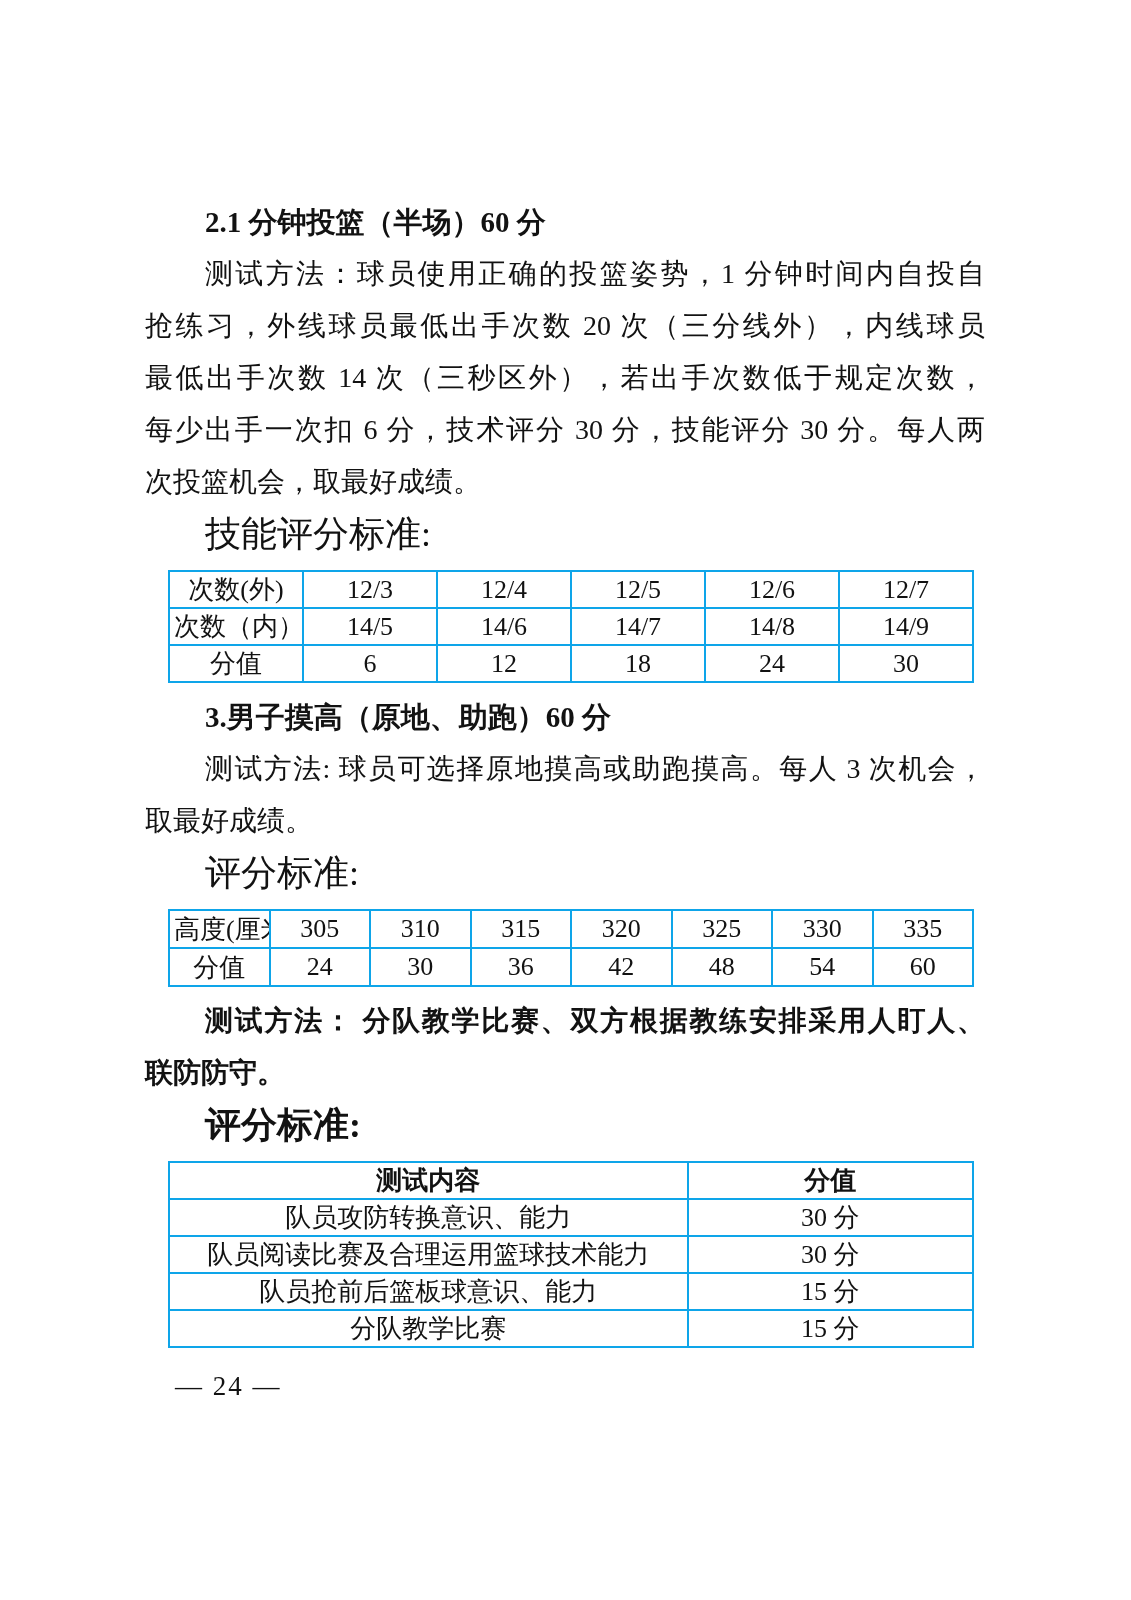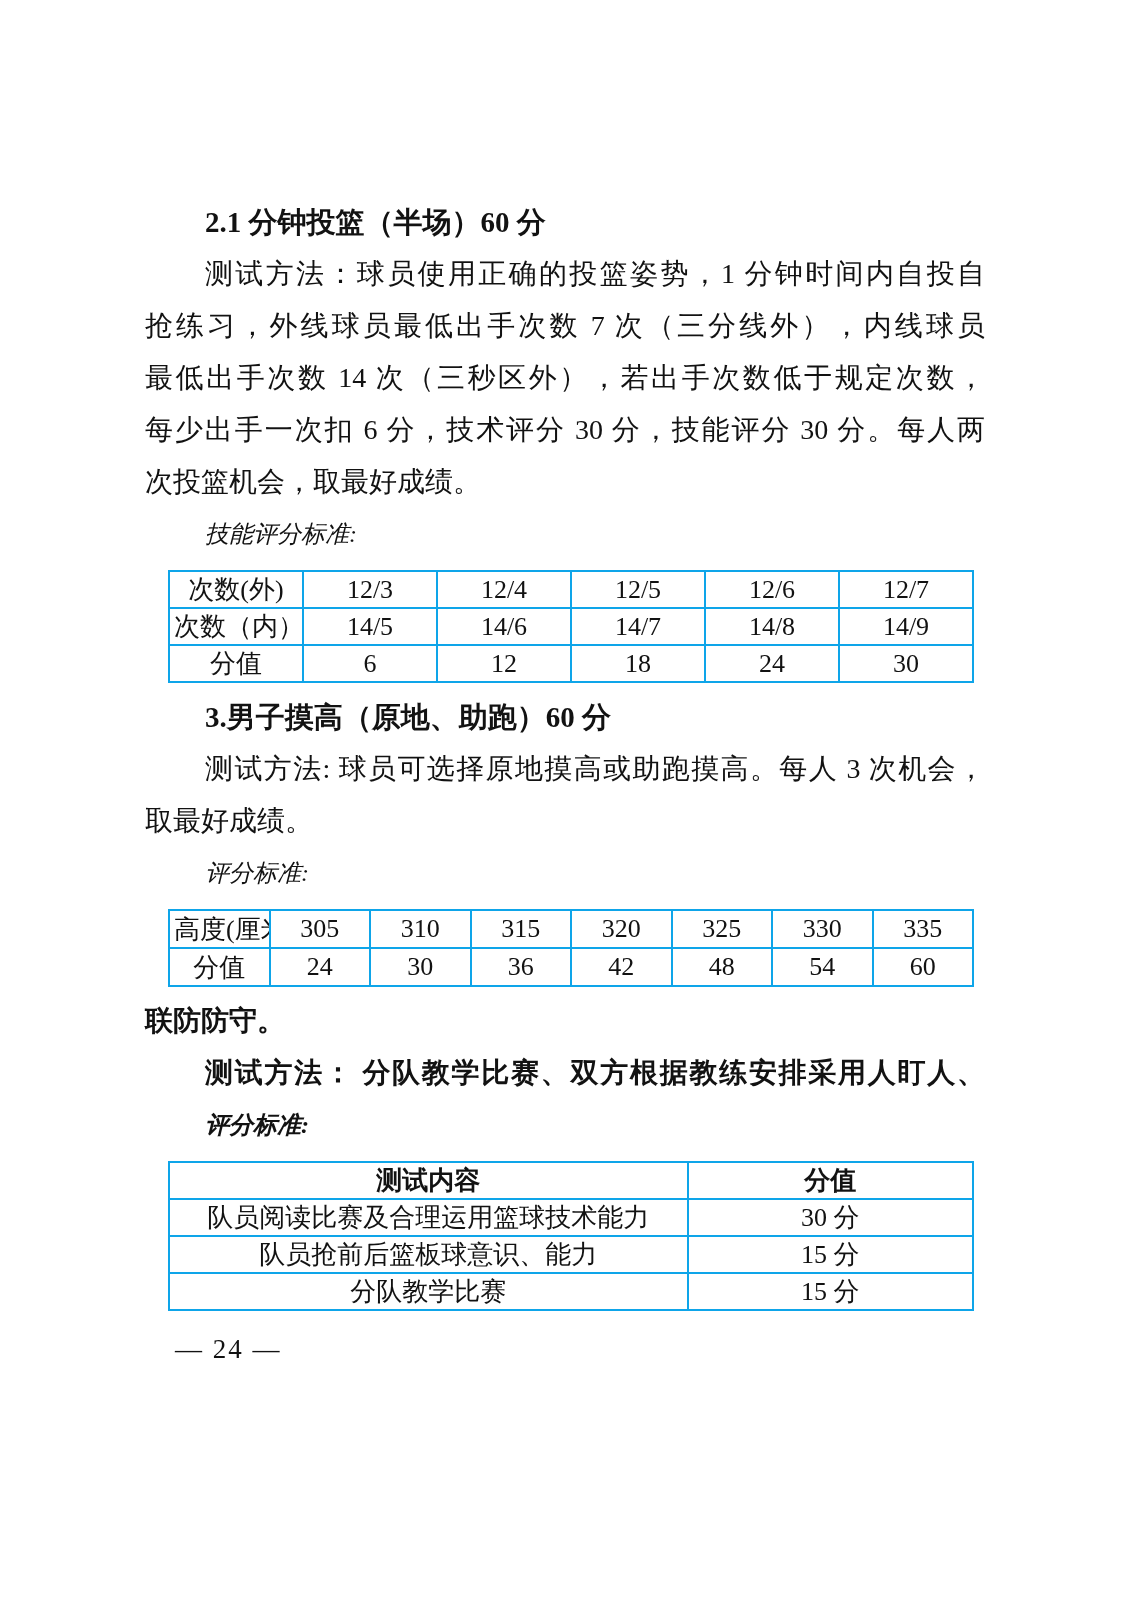--- a/index.html
+++ b/index.html
@@ -35,24 +35,23 @@
   .para .tline {
     line-height: 52px;
     text-align: justify;
     text-align-last: justify;
   }
   .para .tline.first { text-indent: 60px; }
   .para .tline.last  { text-align-last: left; }
   .para.bold .tline  { font-weight: bold; }
   
   .label-line {
-    font-size: 24px;
+    font-size: 36px;
     line-height: 52px;
     padding-left: 60px;
-    font-style: italic;
   }
   .label-line.bold { font-weight: bold; }
   
   table.t {
     border-collapse: collapse;
     table-layout: fixed;
     width: 806px;
     margin: 10px 0 8px 23px;
     font-size: 26px;
   }
@@ -83,21 +82,21 @@
 </style>
 </head>
 <body>
 
 <div class="page">
 
   <section>
     <h2 class="heading">2.1 分钟投篮（半场）60 分</h2>
     <div class="para">
         <div class="tline first">测试方法：球员使用正确的投篮姿势，1 分钟时间内自投自</div>
-        <div class="tline">抢练习，外线球员最低出手次数 7 次（三分线外），内线球员</div>
+        <div class="tline">抢练习，外线球员最低出手次数 20 次（三分线外），内线球员</div>
         <div class="tline">最低出手次数 14 次（三秒区外），若出手次数低于规定次数，</div>
         <div class="tline">每少出手一次扣 6 分，技术评分 30 分，技能评分 30 分。每人两</div>
         <div class="tline last">次投篮机会，取最好成绩。</div>
       </div>
     <div class="label-line">技能评分标准:</div>
     <table class="t t1">
         <tbody>
           <tr>
             <td>次数(外)</td>
             <td>12/3</td>
@@ -154,32 +153,36 @@
             <td>48</td>
             <td>54</td>
             <td>60</td>
           </tr>
         </tbody>
       </table>
   </section>
 
   <section>
     <div class="para bold">
+        <div class="tline first">测试方法： 分队教学比赛、双方根据教练安排采用人盯人、</div>
         <div class="tline last">联防防守。</div>
-        <div class="tline first">测试方法： 分队教学比赛、双方根据教练安排采用人盯人、</div>
       </div>
     <div class="label-line bold">评分标准:</div>
     <table class="t t3">
         <thead>
           <tr>
             <th>测试内容</th>
             <th>分值</th>
           </tr>
         </thead>
         <tbody>
+          <tr>
+            <td>队员攻防转换意识、能力</td>
+            <td>30 分</td>
+          </tr>
           <tr>
             <td>队员阅读比赛及合理运用篮球技术能力</td>
             <td>30 分</td>
           </tr>
           <tr>
             <td>队员抢前后篮板球意识、能力</td>
             <td>15 分</td>
           </tr>
           <tr>
             <td>分队教学比赛</td>

